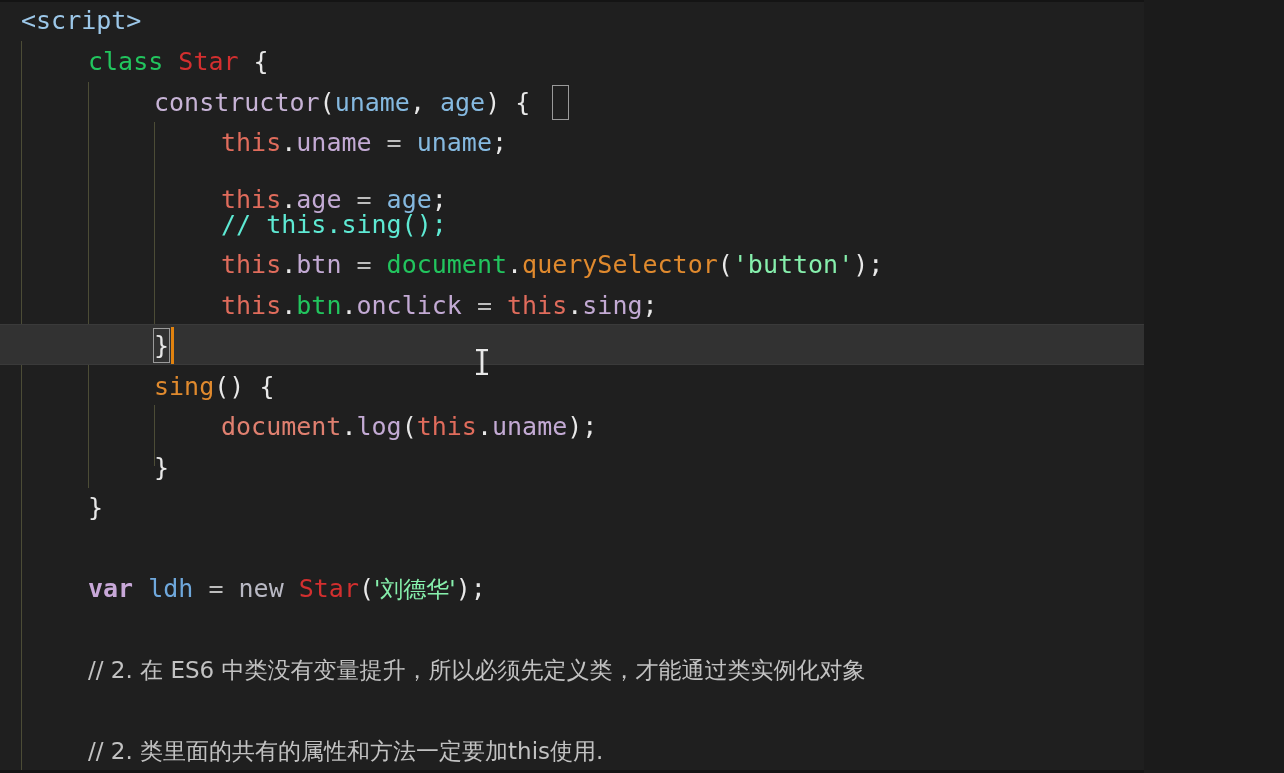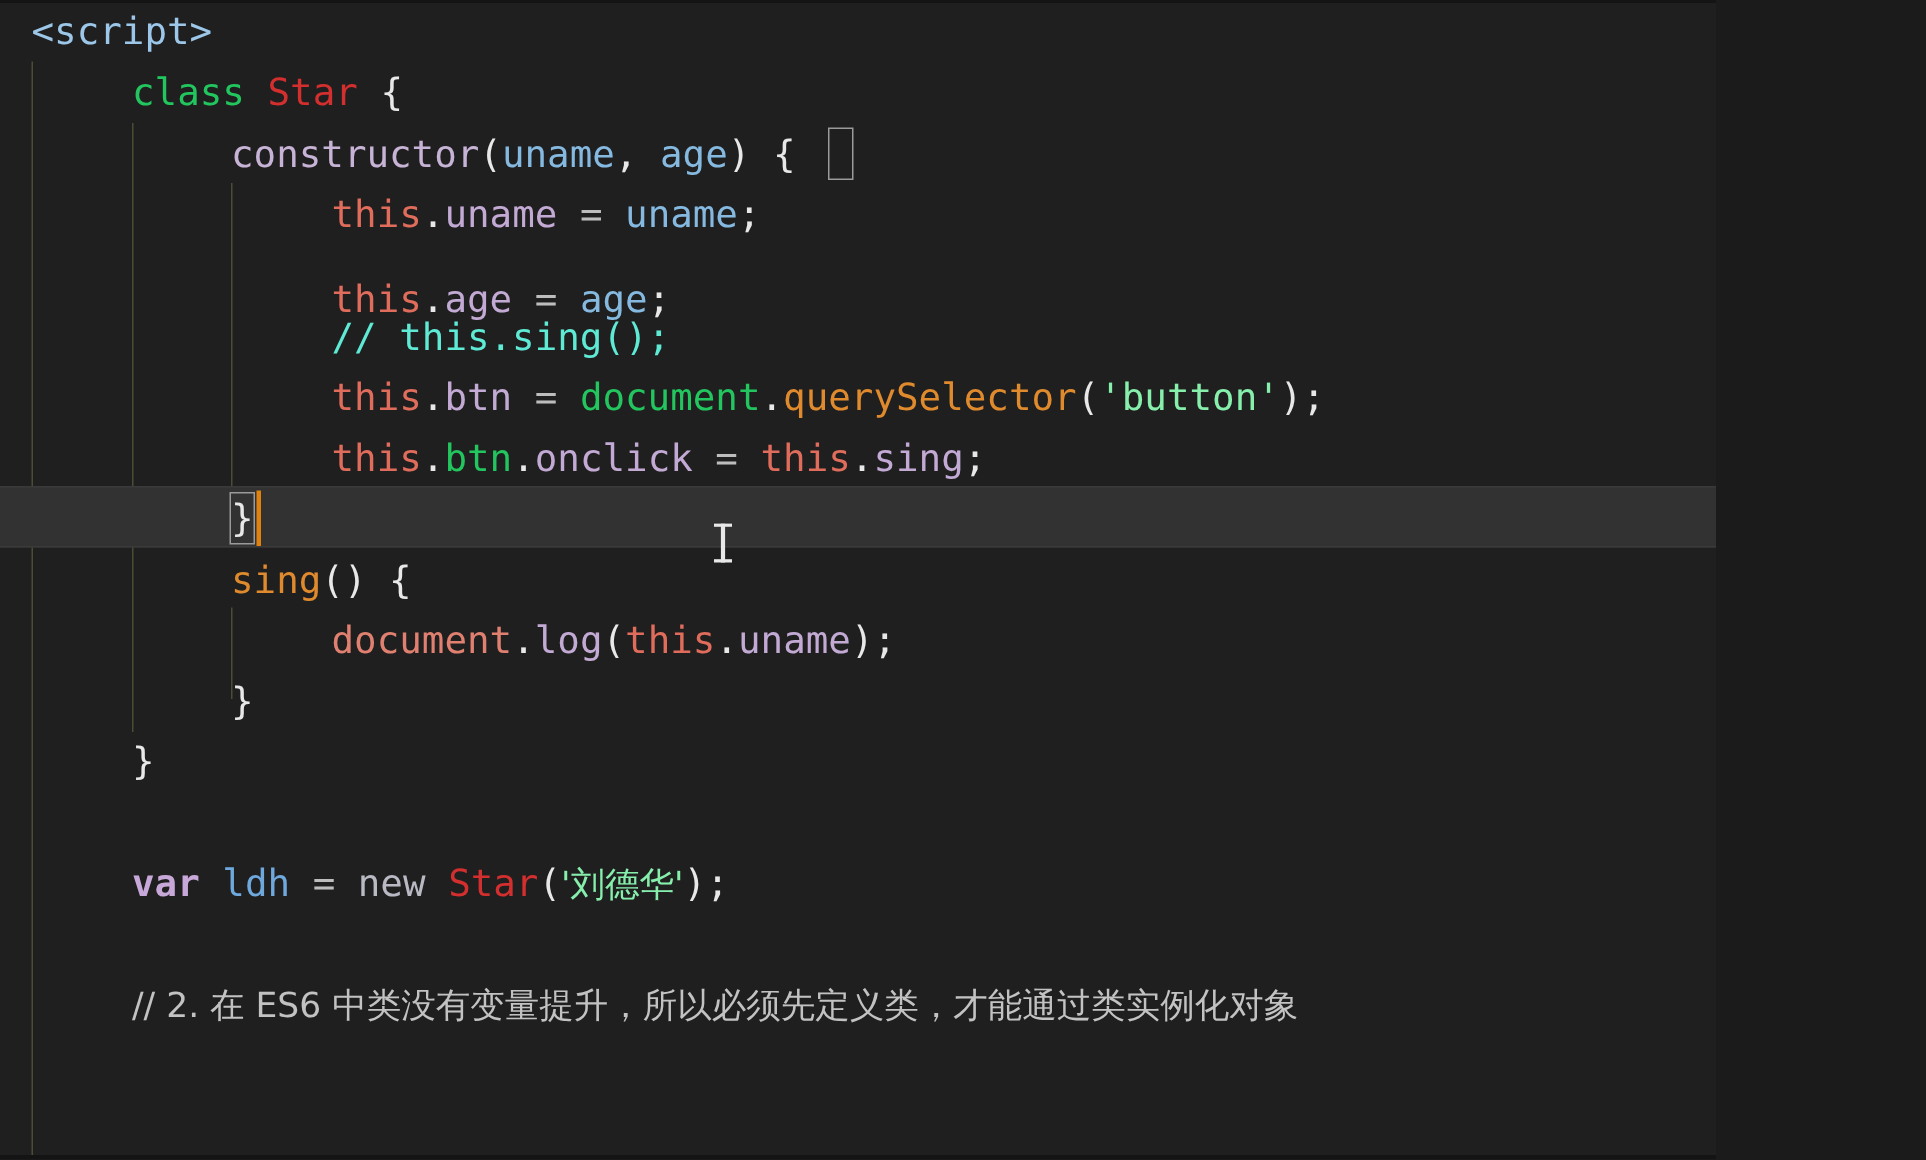--- a/index.html
+++ b/index.html
@@ -165,20 +165,21 @@
     <div class="line" style="top:406px; left:221px;"><span class="t-console">document</span><span class="t-punct">.</span><span class="t-prop">log</span><span class="t-punct">(</span><span class="t-this">this</span><span class="t-punct">.</span><span class="t-prop">uname</span><span class="t-punct">)</span><span class="t-punct">;</span></div>
 
     <div class="line" style="top:447px; left:154px;"><span class="t-punct">}</span></div>
 
     <div class="line" style="top:487px; left:88px;"><span class="t-punct">}</span></div>
 
     <div class="line" style="top:568px; left:88px;"><span class="t-var">var</span><span class="t-plain"> </span><span class="t-ident">ldh</span><span class="t-op"> = </span><span class="t-new">new</span><span class="t-plain"> </span><span class="t-class">Star</span><span class="t-punct">(</span><span class="t-string cjk">'刘德华'</span><span class="t-punct">)</span><span class="t-punct">;</span></div>
 
     <div class="line" style="top:649px; left:88px;"><span class="t-comment-cn cjk">// 2. 在 ES6 中类没有变量提升，所以必须先定义类，才能通过类实例化对象</span></div>
 
+    <div class="line" style="top:730px; left:88px;"><span class="t-comment-cn cjk">// 2. 类里面的共有的属性和方法一定要加this使用.</span></div>
 
   </div>
 
   <div class="bracket-match" style="left:552px; top:85px; width:17px; height:35px;"></div>
   <div class="bracket-match" style="left:153px; top:328px; width:17px; height:35px;"></div>
 
   <div class="caret" style="left:171px; top:327px; height:37px;"></div>
 
   <div class="mouse-ibeam" style="left:473px; top:348px;">
     <svg width="18" height="28" viewBox="0 0 18 28">

